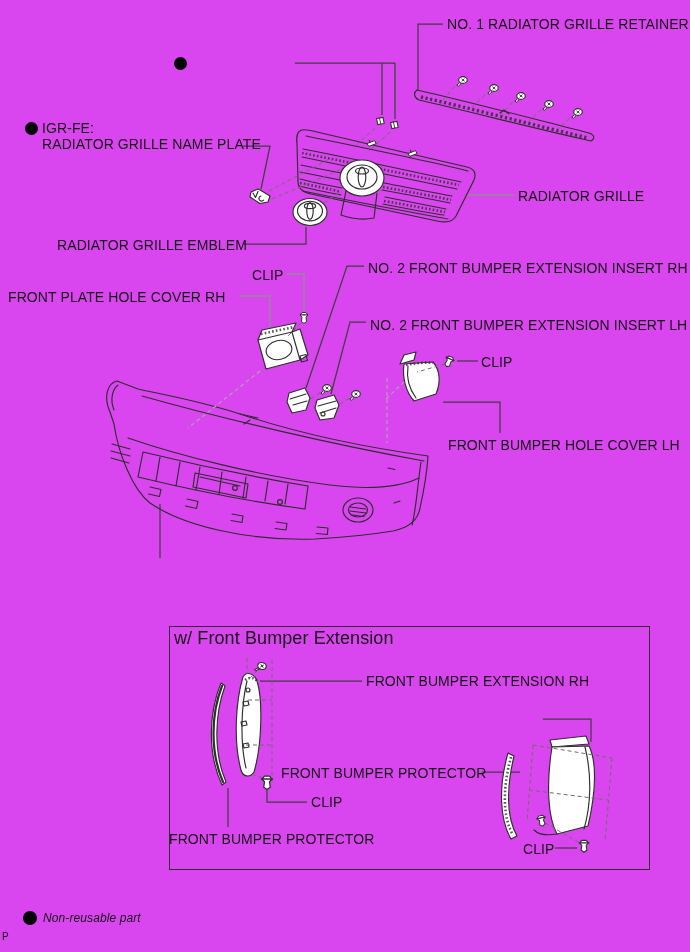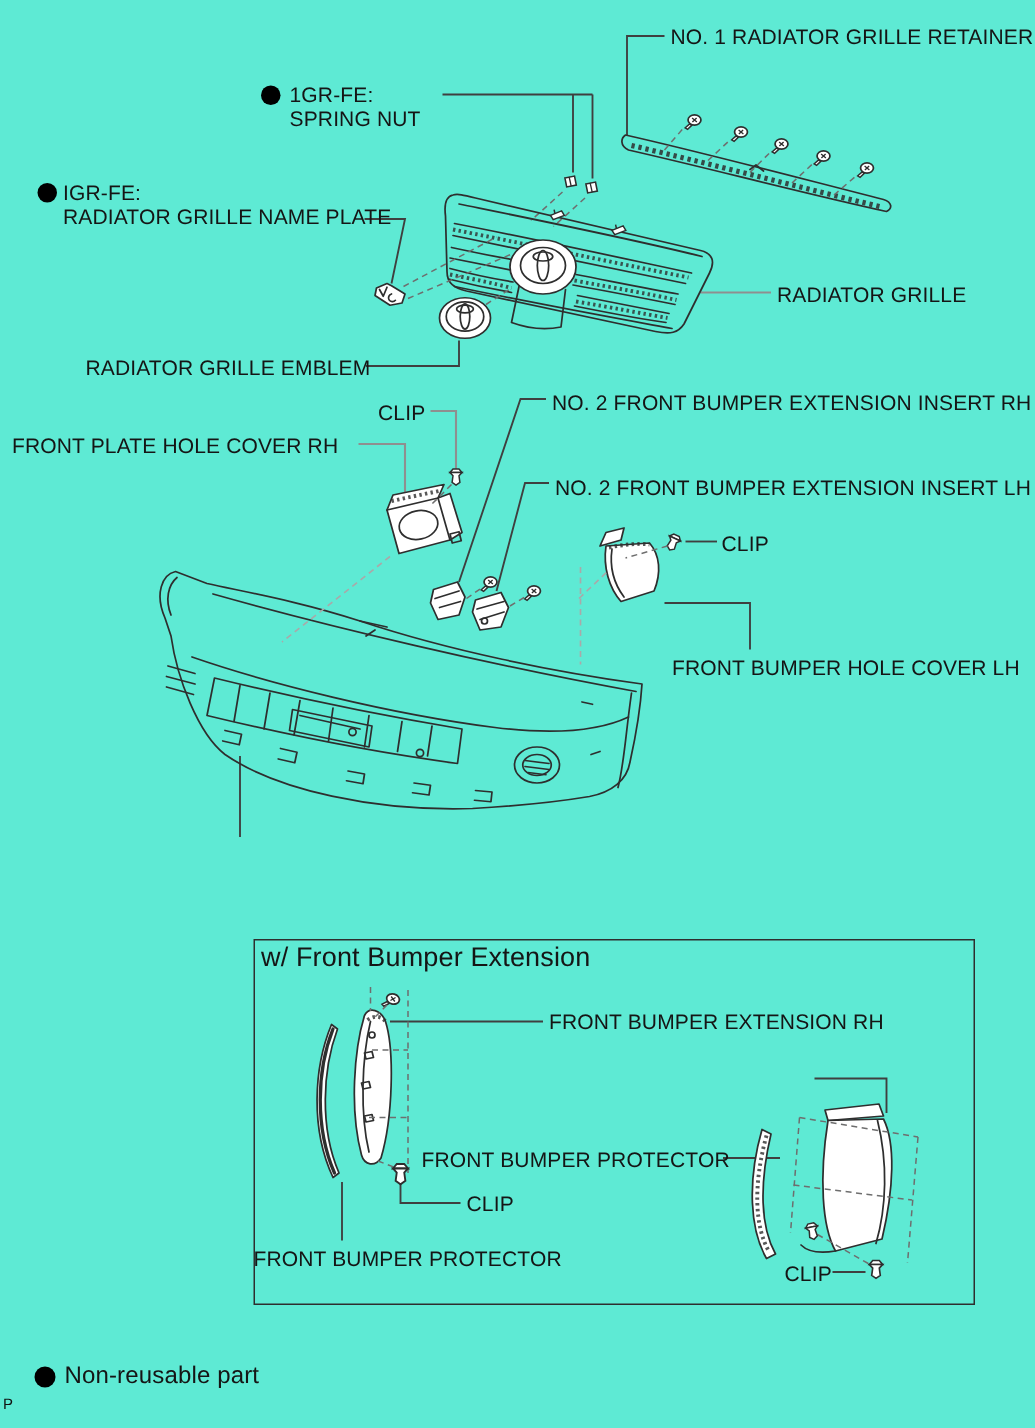--- a/index.html
+++ b/index.html
@@ -1,25 +1,25 @@
 <!DOCTYPE html>
 <html><head>
 <meta charset="utf-8">
 <style>
   html,body{margin:0;padding:0;background:#fff;}
-  #page{position:relative;width:690px;height:952px;background:#5eead4;overflow:hidden;
+  #page{position:relative;width:690px;height:952px;background:#d946ef;overflow:hidden;
         font-family:"Liberation Sans",sans-serif;}
   .label{position:absolute;font-size:14px;line-height:16px;color:#151515;
          letter-spacing:.1px;white-space:nowrap;}
   .label .ln{display:block;}
   .bullet{position:absolute;width:13px;height:13px;background:#000;border-radius:50%;}
   .boxframe{position:absolute;left:169px;top:626px;width:479px;height:242px;
             border:1.6px solid #2e2e2e;background:transparent;}
   .boxtitle{font-size:18px;}
-  .legendtext{font-size:16px;}
+  .legendtext{font-size:12px;font-style:italic;}
   .pagemark{position:absolute;left:2px;top:931px;font-size:10px;color:#111;}
   svg{position:absolute;left:0;top:0;}
   .s{stroke:#2e2e2e;fill:none;stroke-width:1.15;stroke-linecap:round;stroke-linejoin:round;}
   .sf{stroke:#2e2e2e;fill:#fff;stroke-width:1.15;stroke-linejoin:round;}
   .thick{stroke-width:2.2;}
   .lead{stroke:#3f3f3f;fill:none;stroke-width:1.25;}
   .leadg{stroke:#8f8f8f;fill:none;stroke-width:1.4;}
   .dash{stroke:#6e6e6e;fill:none;stroke-width:1;stroke-dasharray:4 3;}
   .dashlt{stroke:#a9a9a9;fill:none;stroke-width:1.1;stroke-dasharray:4 3;}
   .teeth{stroke:#2e2e2e;fill:none;stroke-width:3.4;stroke-dasharray:2.2 2.6;opacity:.85;}
@@ -227,24 +227,20 @@
       <line class="dash" x1="529" y1="790" x2="608" y2="800"></line>
       <line class="dash" x1="545" y1="823" x2="580" y2="843"></line>
       <use href="#clip" transform="translate(541,818) rotate(-12)"></use>
       <use href="#clip" transform="translate(584,843) scale(1.1)"></use>
     </g>
   </svg>
 
   <div class="label" style="left:447px;top:16px">NO. 1 RADIATOR GRILLE RETAINER</div>
 
   <div class="bullet" style="left:174px;top:57px"></div>
-  <div class="label" style="left:193px;top:55px">
-    <span class="ln">1GR-FE:</span>
-    <span class="ln">SPRING NUT</span>
-  </div>
 
   <div class="bullet" style="left:25px;top:122px"></div>
   <div class="label" style="left:42px;top:120px">
     <span class="ln">IGR-FE:</span>
     <span class="ln">RADIATOR GRILLE NAME PLATE</span>
   </div>
 
   <div class="label" style="left:518px;top:188px">RADIATOR GRILLE</div>
   <div class="label" style="left:57px;top:237px">RADIATOR GRILLE EMBLEM</div>
   <div class="label" style="left:252px;top:267px">CLIP</div>

